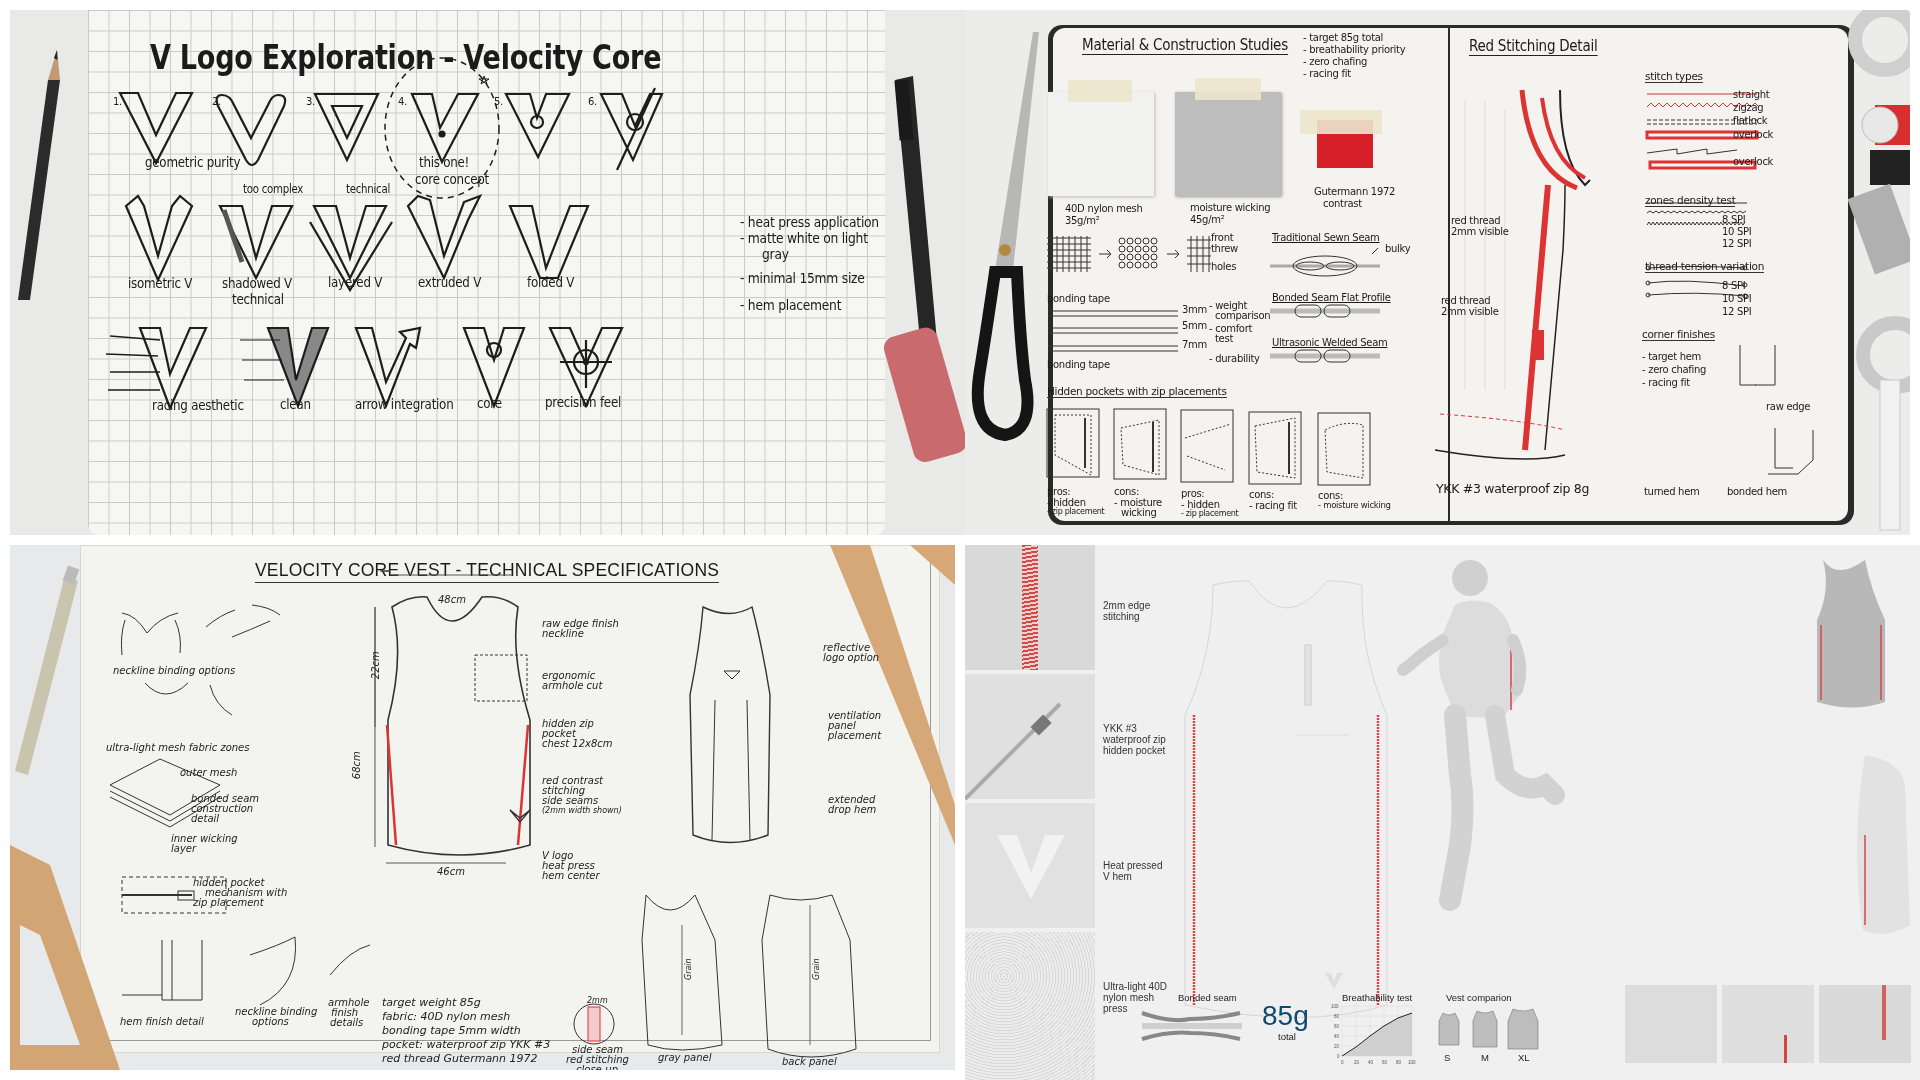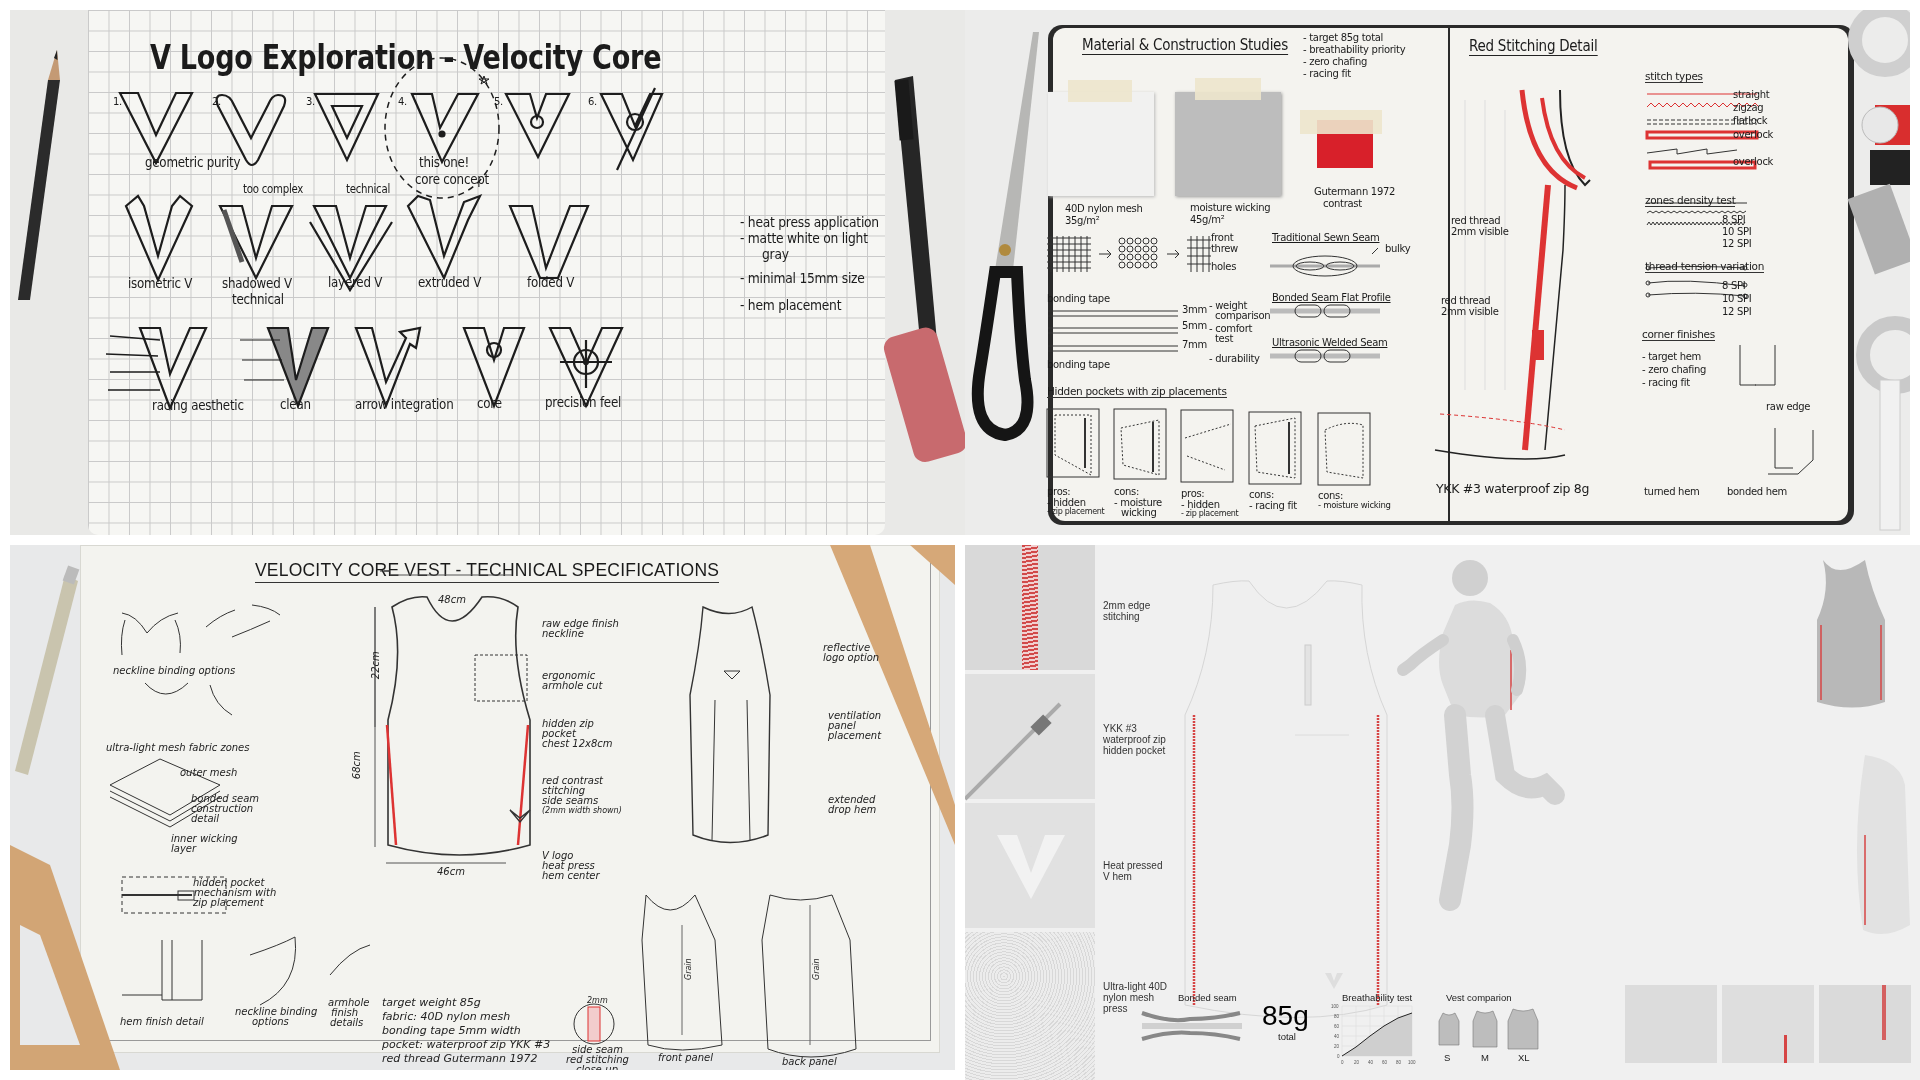--- a/index.html
+++ b/index.html
@@ -411,21 +411,21 @@
 
   <div class="abs ital c" style="left:103px;top:121px">neckline binding options</div>
   <div class="abs ital c" style="left:96px;top:198px">ultra-light mesh fabric zones</div>
   <div class="abs ital c" style="left:170px;top:223px">outer mesh</div>
   <div class="abs ital c" style="left:181px;top:249px">bonded seam</div>
   <div class="abs ital c" style="left:181px;top:259px">construction</div>
   <div class="abs ital c" style="left:181px;top:269px">detail</div>
   <div class="abs ital c" style="left:161px;top:289px">inner wicking</div>
   <div class="abs ital c" style="left:161px;top:299px">layer</div>
   <div class="abs ital c" style="left:183px;top:333px">hidden pocket</div>
-  <div class="abs ital c" style="left:184px;top:343px">mechanism with</div>
+  <div class="abs ital c" style="left:195px;top:343px">mechanism with</div>
   <div class="abs ital c" style="left:183px;top:353px">zip placement</div>
   <div class="abs ital c" style="left:110px;top:472px">hem finish detail</div>
   <div class="abs ital c" style="left:225px;top:462px">neckline binding</div>
   <div class="abs ital c" style="left:242px;top:472px">options</div>
   <div class="abs ital c" style="left:318px;top:453px">armhole</div>
   <div class="abs ital c" style="left:321px;top:463px">finish</div>
   <div class="abs ital c" style="left:320px;top:473px">details</div>
 
   <div class="abs ital c" style="left:428px;top:50px">48cm</div>
   <div class="abs ital c" style="left:352px;top:115px;transform:rotate(-90deg)">22cm</div>
@@ -461,21 +461,21 @@
     <div>bonding tape 5mm width</div>
     <div>pocket: waterproof zip YKK #3</div>
     <div>red thread  Gutermann 1972</div>
   </div>
   <div class="abs ital c sm" style="left:577px;top:452px">2mm</div>
   <div class="abs ital c" style="left:562px;top:500px;text-align:center">side seam</div>
   <div class="abs ital c" style="left:556px;top:510px">red stitching</div>
   <div class="abs ital c" style="left:566px;top:520px">close-up</div>
   <div class="abs ital c" style="left:668px;top:420px;transform:rotate(-90deg);font-size:8px">Grain</div>
   <div class="abs ital c" style="left:796px;top:420px;transform:rotate(-90deg);font-size:8px">Grain</div>
-  <div class="abs ital c" style="left:648px;top:508px">front panel</div>
+  <div class="abs ital c" style="left:648px;top:508px">gray panel</div>
   <div class="abs ital c" style="left:772px;top:512px">back panel</div>
 </div>
 
 <div id="q4" class="panel">
   <div class="tile" style="top:0;height:125px;background:#d9d9d9">
     <div style="position:absolute;left:57px;top:0;width:16px;height:125px;background:repeating-linear-gradient(170deg,#d14a4a 0 2px,#f1d0d0 2px 4px)"></div>
   </div>
   <div class="tl" style="top:55px">
       <div>2mm edge</div>
       <div>stitching</div>
@@ -533,21 +533,21 @@
     <path d="M900,210 Q935,215 940,240 L945,380 Q920,395 898,385 Q885,300 900,210 Z" fill="#e2e2e2"></path>
     <path d="M900,290 L900,380" stroke="#d64545" stroke-width="1.5"></path>
   </svg>
 
   <div class="abs cap" style="left:213px;top:447px">Bonded seam</div>
   <svg style="left:175px;top:460px" width="105" height="40">
     <path d="M2,8 Q30,18 50,14 Q75,14 100,8" stroke="#888" stroke-width="4" fill="none"></path>
     <rect x="2" y="18" width="100" height="6" fill="#d0d0d0"></rect>
     <path d="M2,34 Q30,26 50,28 Q75,28 100,34" stroke="#888" stroke-width="4" fill="none"></path>
   </svg>
-  <div class="abs" style="left:297px;top:455px;font-family:'Liberation Sans',sans-serif;font-size:28px;color:#000000">85g</div>
+  <div class="abs" style="left:297px;top:455px;font-family:'Liberation Sans',sans-serif;font-size:28px;color:#0c4a6e">85g</div>
   <div class="abs cap" style="left:313px;top:486px">total</div>
 
   <div class="abs cap" style="left:377px;top:447px">Breathability test</div>
   <svg style="left:365px;top:458px" width="90" height="62">
     <g stroke="#ddd" stroke-width="0.6">
       <path d="M12,3 h70 M12,13 h70 M12,23 h70 M12,33 h70 M12,43 h70 M12,53 h70"></path>
       <path d="M12,3 v50 M26,3 v50 M40,3 v50 M54,3 v50 M68,3 v50 M82,3 v50"></path>
     </g>
     <path id="breath-area" fill="#cfcfcf" stroke="none" d="M12.0,53.0 L26.0,44.0 L40.0,33.0 L54.0,23.0 L68.0,15.0 L82.0,10.0 L82,53 L12,53 Z"></path>
     <path id="breath-line" fill="none" stroke="#222" stroke-width="1" d="M12.0,53.0 L26.0,44.0 L40.0,33.0 L54.0,23.0 L68.0,15.0 L82.0,10.0"></path>

